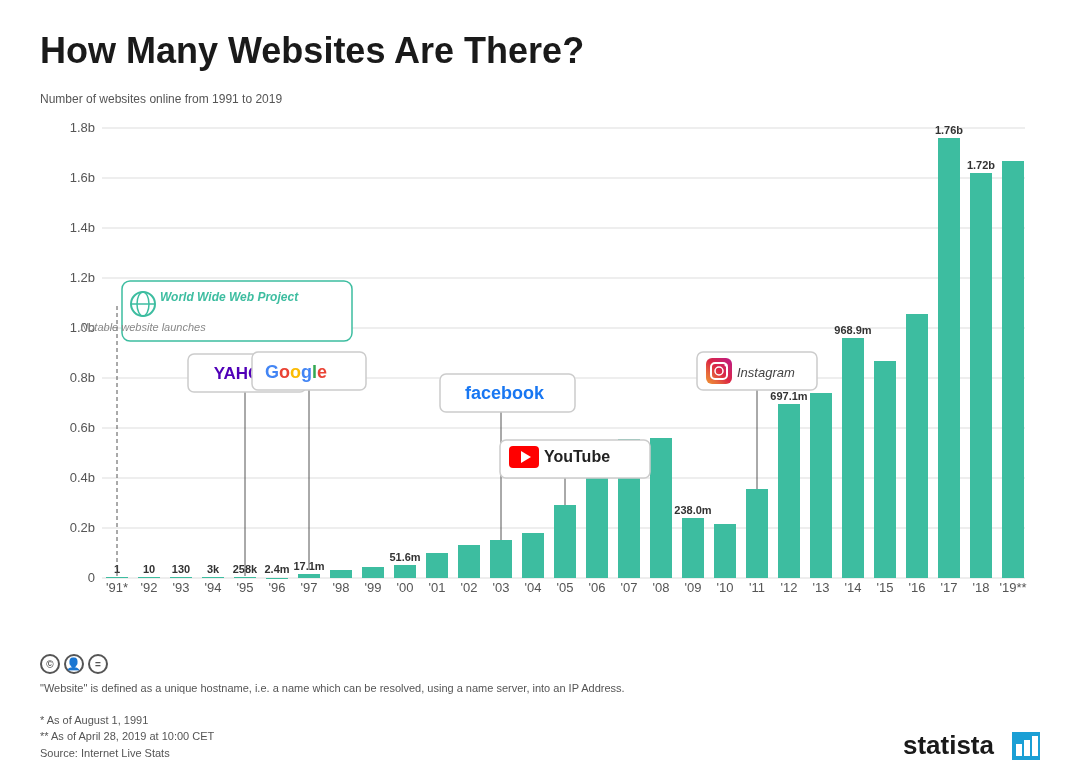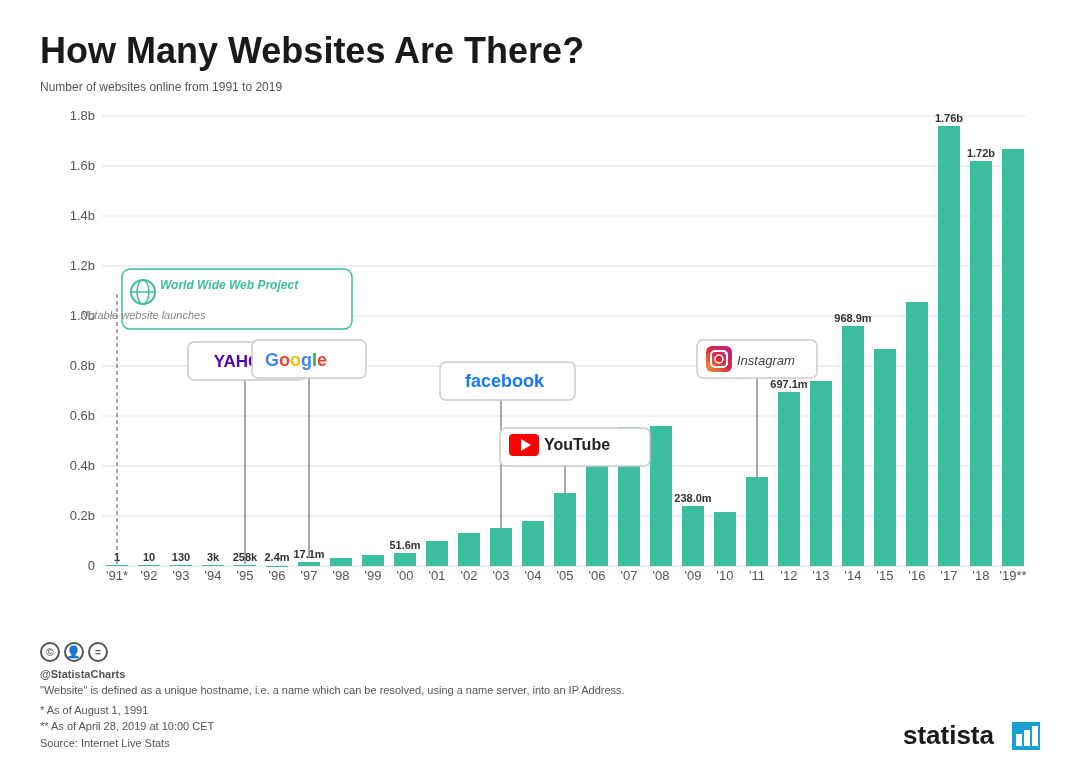--- a/index.html
+++ b/index.html
@@ -8,21 +8,21 @@
       font-family: Arial, sans-serif;
       width: 1080px;
       height: 770px;
       overflow: hidden;
       padding: 30px 40px 20px 40px;
     }
     h1 {
       font-size: 36px;
       font-weight: 900;
       color: #1a1a1a;
-      margin-bottom: 8px;
+      margin-bottom: 20px;
     }
     .subtitle {
       font-size: 12px;
       color: #555;
       margin-bottom: 0;
     }
     .chart-area {
       position: relative;
       width: 100%;
       height: 540px;
@@ -269,24 +269,23 @@
   </svg>
 </div>
 
 <div class="footer">
   <div style="display:flex; flex-direction:column; gap:2px;">
     <div class="cc-icons">
       <div class="cc-circle">©</div>
       <div class="cc-circle" style="font-size:12px;">👤</div>
       <div class="cc-circle">=</div>
     </div>
-    <div style="font-size:11px; color:#555; font-weight:bold;">@StatistaCharts</div>
     <div class="footer-left">
       <div>"Website" is defined as a unique hostname, i.e. a name which can be resolved, using a name server, into an IP Address.</div>
-      <div style="margin-top:3px;">
+      <div style="margin-top:15px;">
         <span>*  As of August 1, 1991</span><br>
         <span>** As of April 28, 2019 at 10:00 CET</span><br>
         <span>Source: Internet Live Stats</span>
       </div>
     </div>
   </div>
   <div class="statista-logo">
     <span style="font-size:26px; font-weight:bold; color:#1a1a1a;">statista</span>
     <svg width="28" height="28" viewBox="0 0 28 28">
       <rect x="0" y="0" width="28" height="28" fill="#1a9fd5"></rect>

